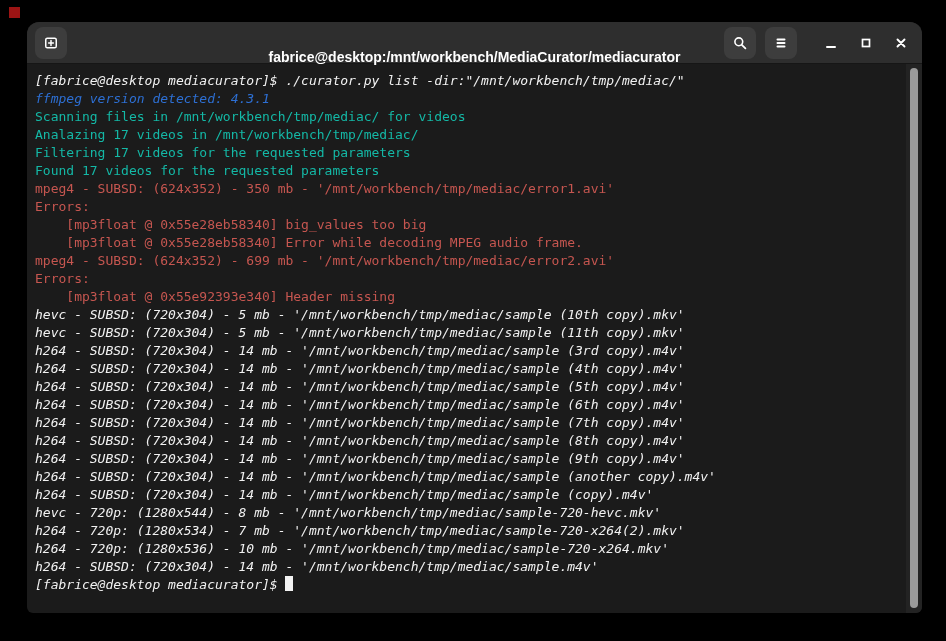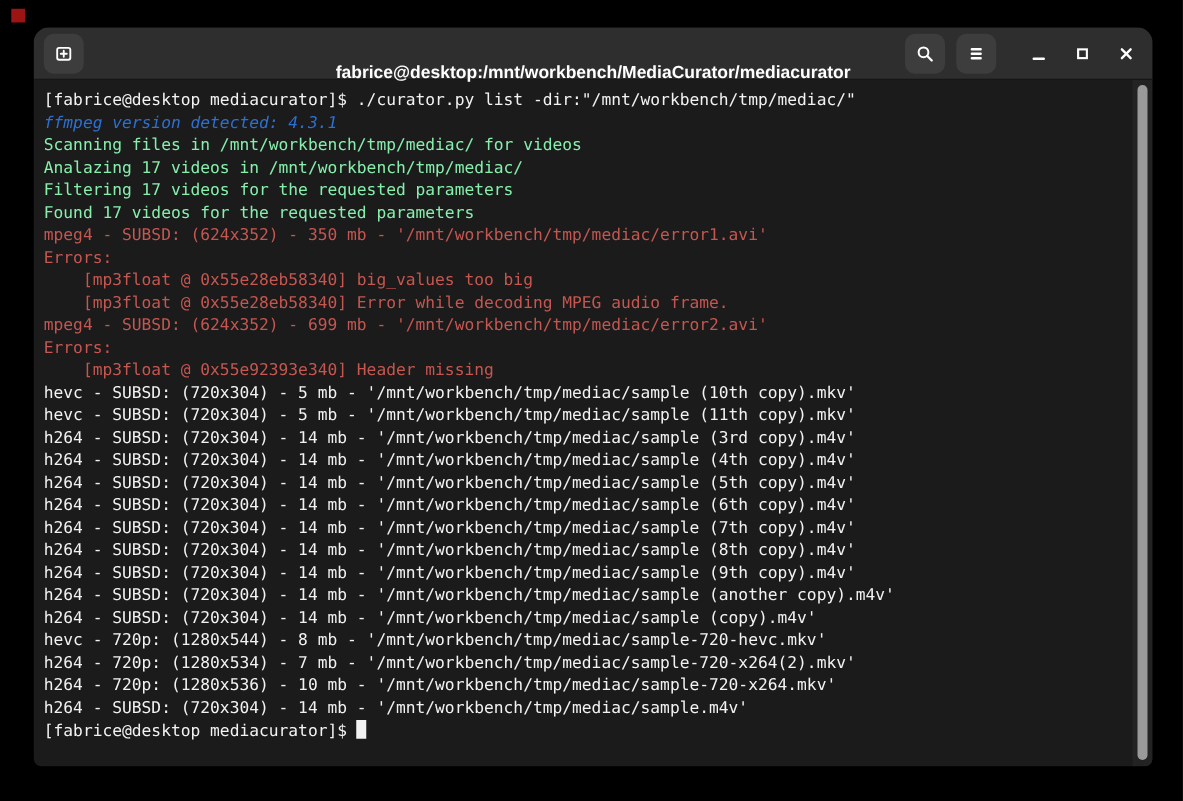--- a/index.html
+++ b/index.html
@@ -38,23 +38,23 @@
   }
   .winctl.min{margin-left:12px;}
   .screen{
     position:absolute;left:0;right:0;top:42px;bottom:0;
     padding:8px 20px 0 8px;box-sizing:border-box;
     font-family:"DejaVu Sans Mono","Liberation Mono",monospace;
     font-size:13px;line-height:18px;color:#f2f2f2;
     white-space:pre;overflow:hidden;
   }
   .line{height:18px;}
-  .c-fg{color:#f2f2f2;}
+  .c-fg{color:#f2f2f2;font-style:italic;}
   .c-blue{color:#2d6fd3;font-style:italic;}
-  .c-green{color:#86efac;}
+  .c-green{color:#14b8a6;}
   .c-red{color:#c65650;}
   .cursor{
     display:inline-block;width:8px;height:15px;background:#f2f2f2;
     vertical-align:-2px;
   }
   .scrollbar-track{
     position:absolute;right:0;top:42px;bottom:0;width:16px;
     background:#232323;
   }
   .scrollbar-thumb{

